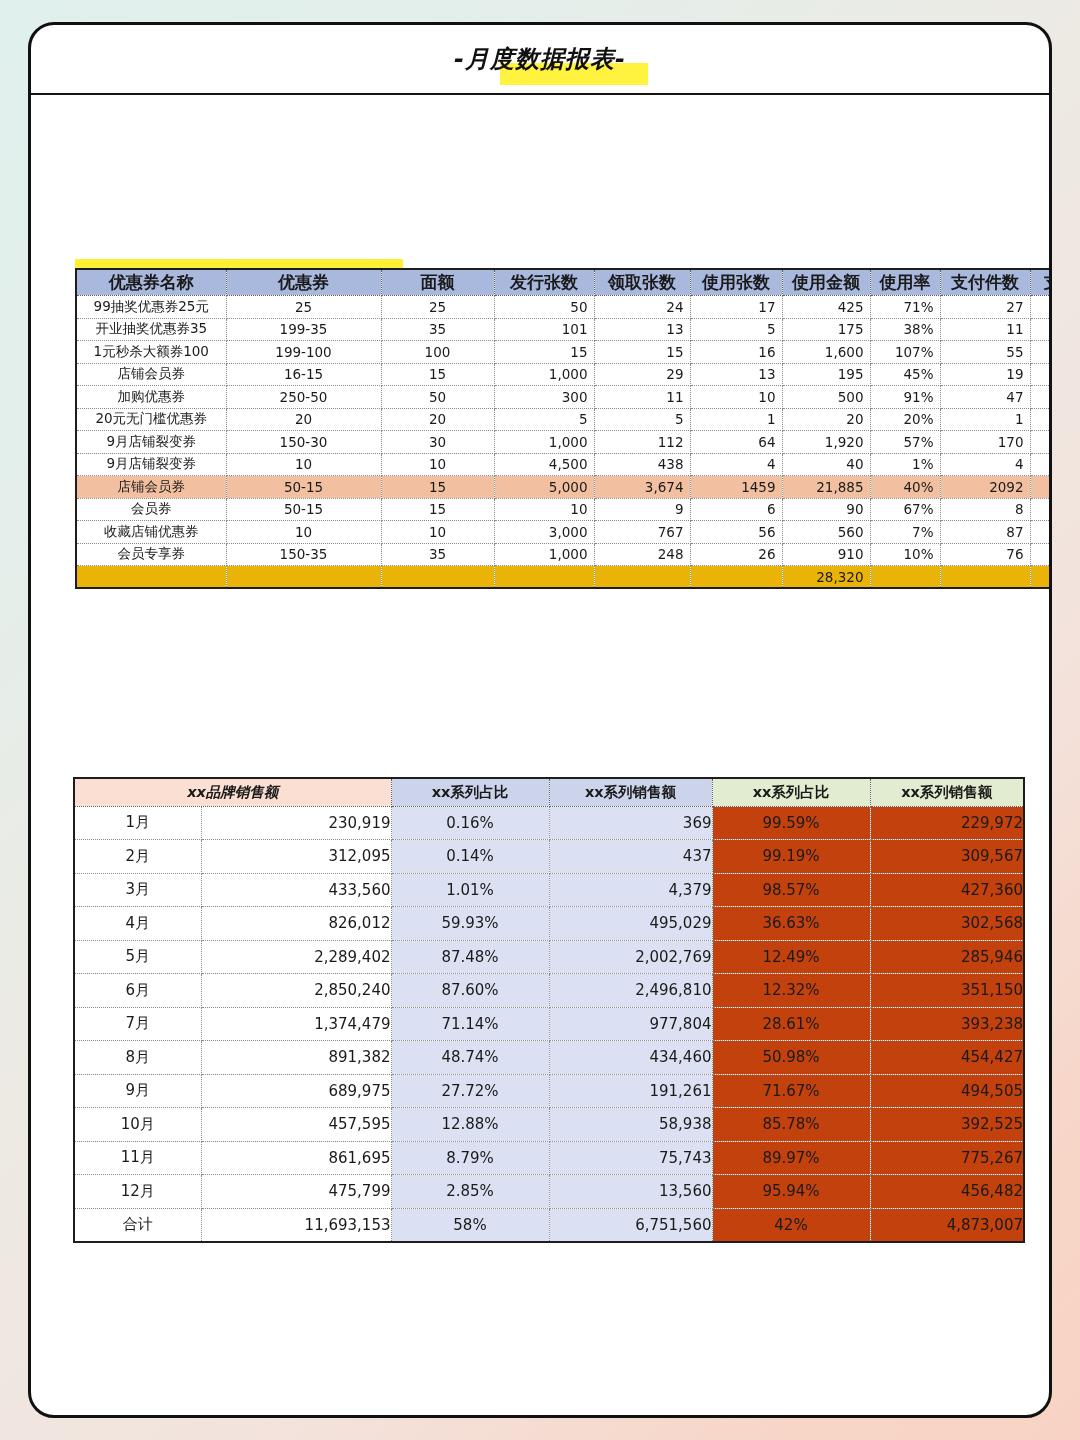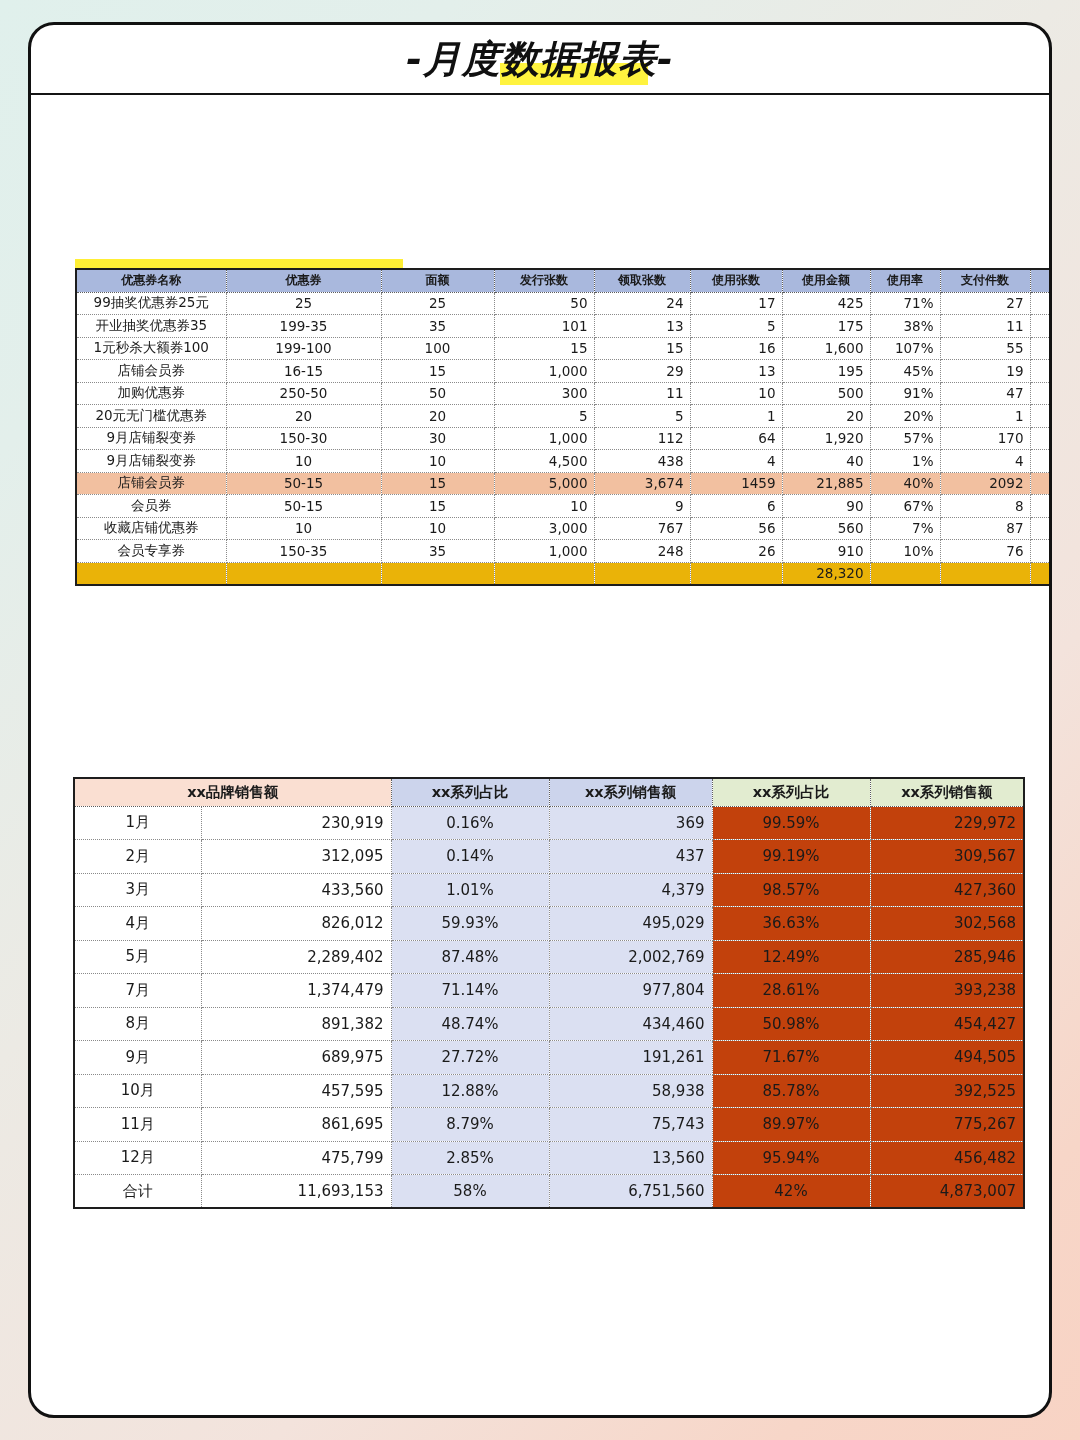--- a/index.html
+++ b/index.html
@@ -37,21 +37,21 @@
     width: 100%;
     height: 70px;
     border-bottom: 2px solid #141414;
     display: flex;
     align-items: center;
     justify-content: center;
   }
   #title-text {
     position: relative;
     font-family: "DejaVu Sans", sans-serif;
-    font-size: 38px;
+    font-size: 24px;
     font-weight: bold;
     font-style: italic;
     letter-spacing: 1px;
     color: #101010;
     z-index: 2;
     white-space: nowrap;
   }
   #title-hl {
     position: absolute;
     left: 50%;
@@ -99,21 +99,21 @@
     width: 950px;
     border: 2px solid #1d1d1d;
     font-size: 13.5px;
   }
   #t1 th {
     background: #a9b8dd;
     border: 1px dotted #5c5c5c;
     font-weight: bold;
     text-align: center;
     height: 23px;
-    font-size: 12px;
+    font-size: 17px;
   }
   #t1 td { height: 22.5px; }
   #t1 td.name { text-align: center; margin-left: 16px; }
   #t1 td.ctr  { text-align: center; margin-top: 16px; }
   #t1 td.num  { text-align: right; padding-right: 6px; }
   #t1 tr.hl td { background: #f2c0a0; }
   #t1 tr.tot td { background: #eab308; }
 
   
   #t2 {
@@ -124,26 +124,26 @@
     border: 2px solid #1d1d1d;
     font-size: 15px;
   }
   #t2 th {
     border: 1px dotted #5c5c5c;
     font-weight: bold;
     text-align: center;
     height: 28px;
     font-size: 14.5px;
   }
-  #t2 th.h-peach { background: #fadfd2; }
+  #t2 th.h-peach { background: #fadfd2; font-style: italic; }
   #t2 th.h-blue  { background: #ccd4ec; }
   #t2 th.h-green { background: #e2ecd0; }
   #t2 td { height: 33.5px; }
   #t2 td.mon { text-align: center; }
-  #t2 td.num { text-align: right;  padding-right: 7px; }
+  #t2 td.num { text-align: right;  padding-right: 0; }
   #t2 td.pct { text-align: center; }
   #t2 td.c-blue  { background: #dbe0f2; }
   #t2 td.c-green { background: #c2410c; }
   #t2 tr.tot td { font-weight: normal; }
 </style>
 </head>
 <body>
 
 <div id="card">
 
@@ -395,20 +395,28 @@
         </tr>
         <tr>
           <td class="mon">5月</td>
           <td class="num">2,289,402</td>
           <td class="pct c-blue">87.48%</td>
           <td class="num c-blue">2,002,769</td>
           <td class="pct c-green">12.49%</td>
           <td class="num c-green">285,946</td>
         </tr>
         <tr>
+          <td class="mon">6月</td>
+          <td class="num">2,850,240</td>
+          <td class="pct c-blue">87.60%</td>
+          <td class="num c-blue">2,496,810</td>
+          <td class="pct c-green">12.32%</td>
+          <td class="num c-green">351,150</td>
+        </tr>
+        <tr>
           <td class="mon">7月</td>
           <td class="num">1,374,479</td>
           <td class="pct c-blue">71.14%</td>
           <td class="num c-blue">977,804</td>
           <td class="pct c-green">28.61%</td>
           <td class="num c-green">393,238</td>
         </tr>
         <tr>
           <td class="mon">8月</td>
           <td class="num">891,382</td>

